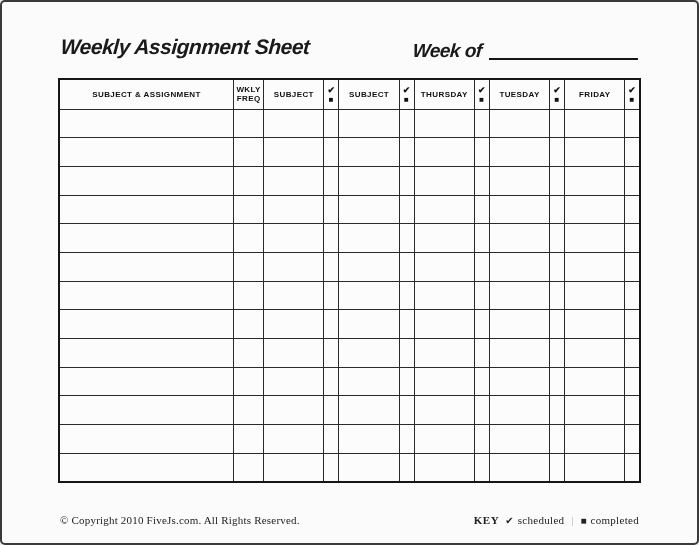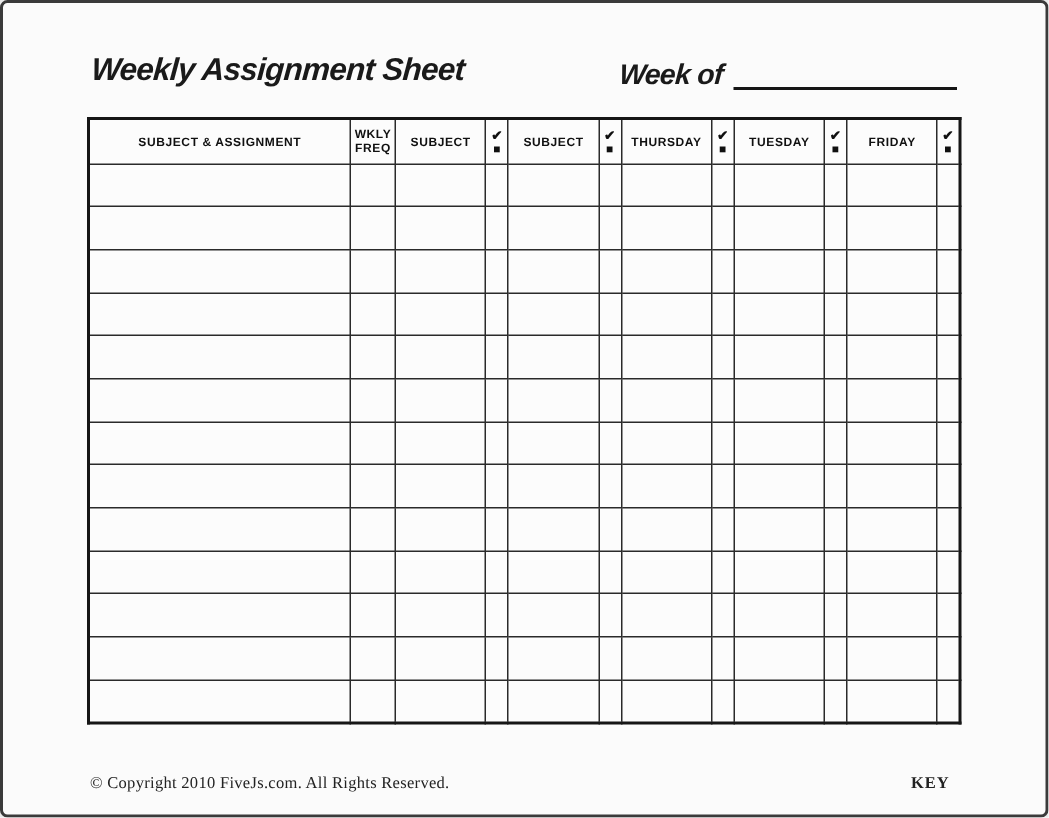--- a/index.html
+++ b/index.html
@@ -38,27 +38,27 @@
   .grid th{
     font-family:"Liberation Sans",sans-serif;font-weight:bold;font-size:8px;
     letter-spacing:0.4px;text-align:center;vertical-align:middle;color:#101010;
   }
   .stack-line{line-height:9px;text-align:center;}
   .sym-check{font-size:9px;line-height:10px;}
   .sym-square{font-size:8px;line-height:9px;}
 
   
   .footer{
-    position:absolute;left:58px;top:514px;width:579px;
+    position:absolute;left:58px;top:492px;width:579px;
     display:flex;justify-content:space-between;align-items:baseline;
     font-family:"Liberation Serif",serif;font-size:11px;color:#222;
   }
   .copyright{letter-spacing:0.2px;}
   .key{display:flex;align-items:baseline;white-space:nowrap;}
-  .key-name{font-weight:bold;letter-spacing:0.6px;margin-right:6px;}
+  .key-name{font-weight:bold;letter-spacing:0.6px;margin-right:6px;margin-top:20px;}
   .key-sym{margin-right:4px;font-size:10px;}
   .key-label{letter-spacing:0.3px;}
   .key-sep{color:#aaa;margin:0 7px;font-size:10px;}
 </style>
 </head>
 <body>
 
 <div class="page">
 
   <h1 class="title">Weekly Assignment Sheet</h1>
@@ -300,16 +300,17 @@
           <td></td>
           <td></td>
         </tr>
       </tbody>
     </table>
 
   <div class="footer">
     <span class="copyright">© Copyright 2010 FiveJs.com. All Rights Reserved.</span>
     <span class="key">
       <span class="key-name">KEY</span>
+      <span><span class="key-sym">✔</span><span class="key-label">scheduled</span><span class="key-sep">|</span><span class="key-sym">■</span><span class="key-label">completed</span></span>
     </span>
   </div>
 
 </div>
 
 </body></html>

